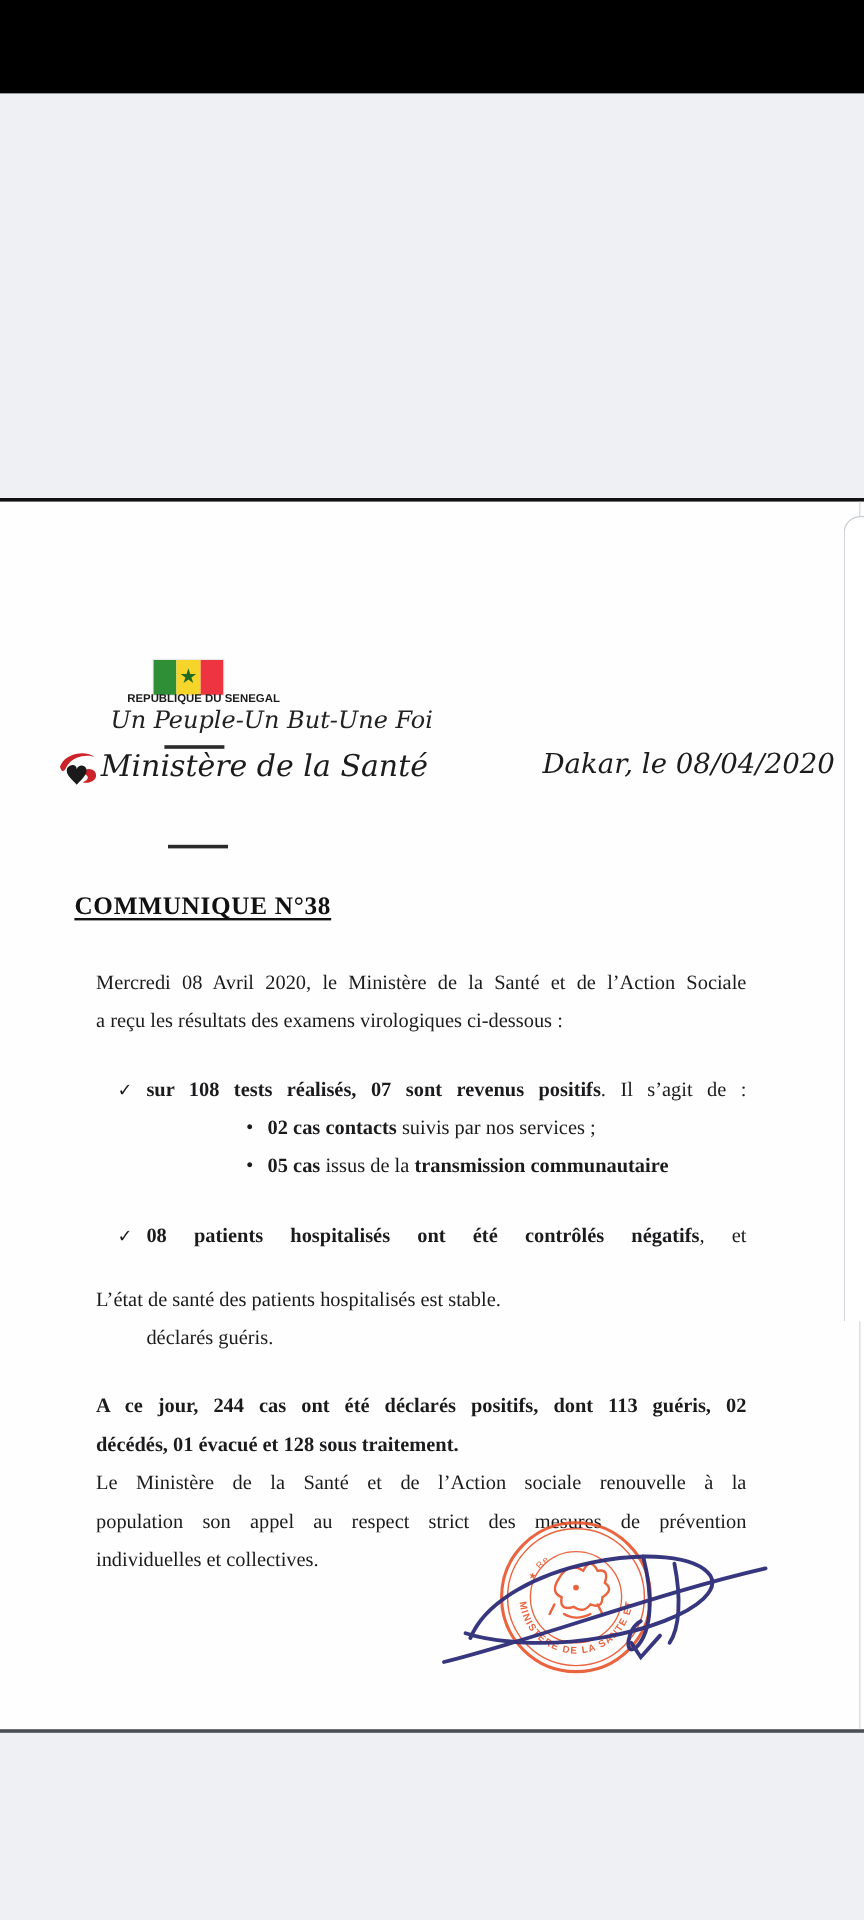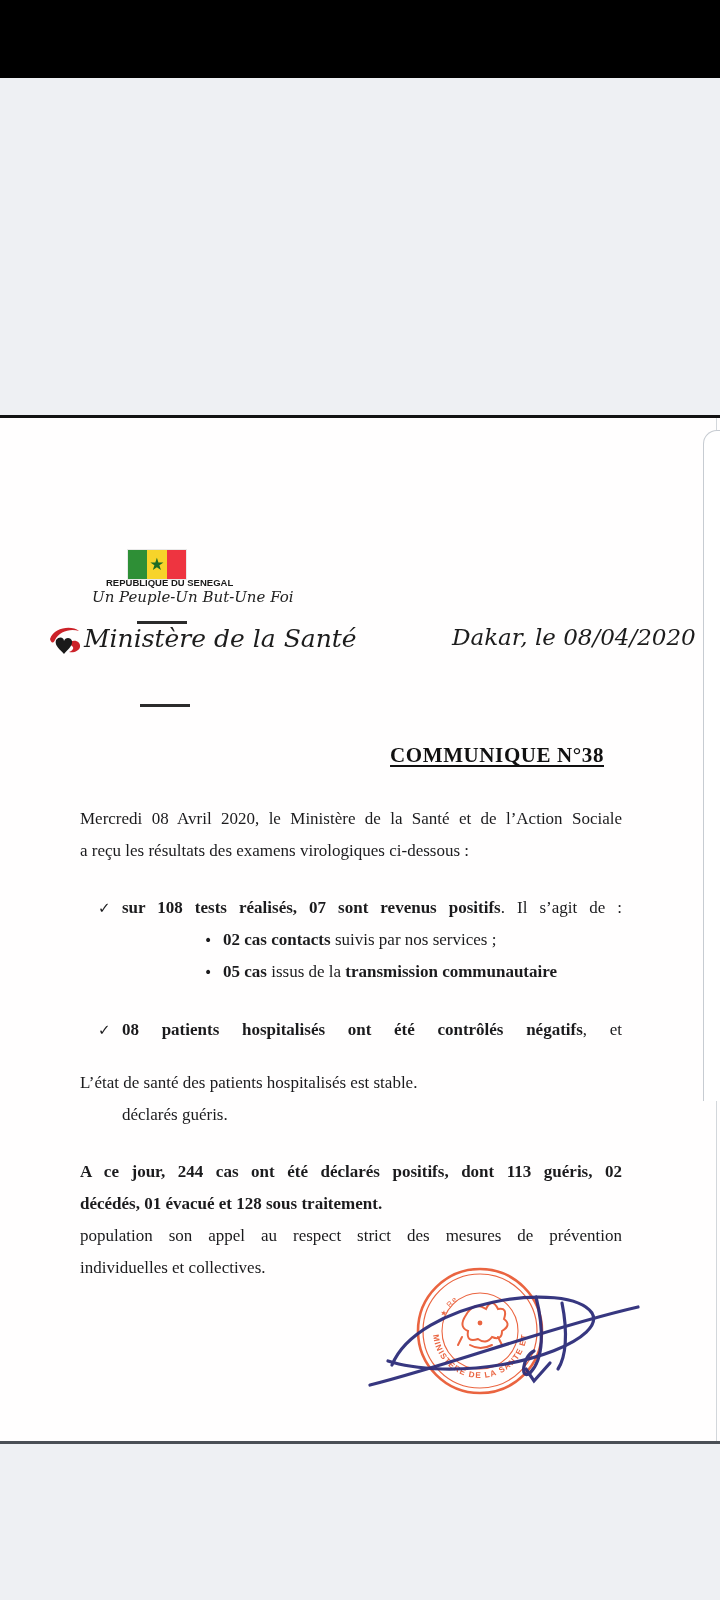--- a/index.html
+++ b/index.html
@@ -18,37 +18,37 @@
         border-left:1px solid #c7ccd2;border-top:1px solid #c7ccd2;border-top-left-radius:14px;}
 
   
   .flag{position:absolute;left:128px;top:132px;width:58px;height:29px;display:flex;box-shadow:0 0 0 1px #e9e9e9;}
   .flag .g{flex:1;background:#2e8f36;}
   .flag .y{flex:1;background:#f7d42a;position:relative;}
   .flag .r{flex:1;background:#ee3440;}
   .flag .star{position:absolute;left:50%;top:50%;transform:translate(-50%,-54%);color:#1d6b24;font-size:17px;line-height:17px;font-family:"DejaVu Sans",sans-serif;}
   .republic{position:absolute;left:106px;top:159px;width:90px;font-family:"Liberation Sans",sans-serif;
             font-weight:bold;font-size:9.5px;letter-spacing:0px;color:#1a1a1a;white-space:nowrap;}
-  .motto{position:absolute;left:92px;top:170px;font-style:italic;font-size:15px;color:#222;
+  .motto{position:absolute;left:92px;top:170px;font-style:italic;font-size:20px;color:#222;
          font-family:"DejaVu Serif",serif;white-space:nowrap;}
   .divider{position:absolute;height:2.5px;background:#2b2b2b;width:50px;}
   .div1{left:137px;top:203px;}
   .div2{left:140px;top:286px;}
   .ministry1{position:absolute;left:84px;top:206px;font-style:italic;font-size:25px;color:#1c1c1c;
              font-family:"DejaVu Serif",serif;white-space:nowrap;}
   .ministry2{position:absolute;left:98px;top:240px;font-style:italic;font-size:25px;color:#1c1c1c;
              font-family:"DejaVu Serif",serif;white-space:nowrap;}
   .dateline{position:absolute;left:452px;top:206px;font-style:italic;font-size:23px;color:#1c1c1c;
             font-family:"DejaVu Serif",serif;white-space:nowrap;}
 
   
   .mlogo{position:absolute;left:47px;top:206px;width:36px;height:34px;}
 
   
-  .doc-title{position:absolute;left:80px;top:325px;width:542px;text-align:right;transform:translateX(-18px);}
+  .doc-title{position:absolute;left:80px;top:325px;width:542px;text-align:left;transform:translateX(-18px);}
   .doc-title span{font-weight:bold;font-size:21px;letter-spacing:0.6px;color:#111;
                   text-decoration:underline;text-underline-offset:3px;font-family:"Liberation Serif",serif;}
 
   
   .doc-body{position:absolute;left:80px;top:385px;width:542px;color:#1b1b1d;font-size:17px;}
   .line{position:relative;line-height:32px;min-height:32px;white-space:nowrap;}
   .jl{text-align:justify;text-align-last:justify;white-space:normal;}
   .ind-check{padding-left:42px;}
   .ind-bullet{padding-left:143px;}
   .marker{position:absolute;left:18px;top:0;font-family:"DejaVu Sans",sans-serif;font-size:15px;}
@@ -97,20 +97,21 @@
           <div class="line jl"><span>Mercredi 08 Avril 2020, le Ministère de la Santé et de l’Action Sociale</span></div>
           <div class="line"><span>a reçu les résultats des examens virologiques ci-dessous :</span></div>
           <div class="line jl ind-check" style="margin-top: 25px;"><span class="marker">✓</span><span class="seg-b">sur 108 tests réalisés, 07 sont revenus positifs</span><span>. Il s’agit de :</span></div>
           <div class="line ind-bullet"><span class="marker bullet">•</span><span class="seg-b">02 cas contacts </span><span>suivis par nos services ;</span></div>
           <div class="line ind-bullet"><span class="marker bullet">•</span><span class="seg-b">05 cas </span><span>issus de la </span><span class="seg-b">transmission communautaire</span></div>
           <div class="line jl ind-check" style="margin-top: 26px;"><span class="marker">✓</span><span class="seg-b">08 patients hospitalisés ont été contrôlés négatifs</span><span>, et</span></div>
           <div class="line" style="margin-top: 21px;"><span>L’état de santé des patients hospitalisés est stable.</span></div>
           <div class="line ind-check"><span>déclarés guéris.</span></div>
           <div class="line jl" style="margin-top: 25px;"><span class="seg-b">A ce jour, 244 cas ont été déclarés positifs, dont 113 guéris, 02</span></div>
           <div class="line"><span class="seg-b">décédés, 01 évacué et 128 sous traitement.</span></div>
+          <div class="line jl"><span>Le Ministère de la Santé et de l’Action sociale renouvelle à la</span></div>
           <div class="line jl"><span>population son appel au respect strict des mesures de prévention</span></div>
           <div class="line"><span>individuelles et collectives.</span></div>
         </div>
 
       <div class="stampbox">
         <svg width="330" height="160" viewBox="0 0 330 160">
           <g opacity="0.9">
             <circle cx="150" cy="78" r="62" fill="none" stroke="#e8542c" stroke-width="2.6"></circle>
             <circle cx="150" cy="78" r="57" fill="none" stroke="#e8542c" stroke-width="1.2"></circle>
             <circle cx="150" cy="78" r="38" fill="none" stroke="#e8542c" stroke-width="1.1"></circle>

